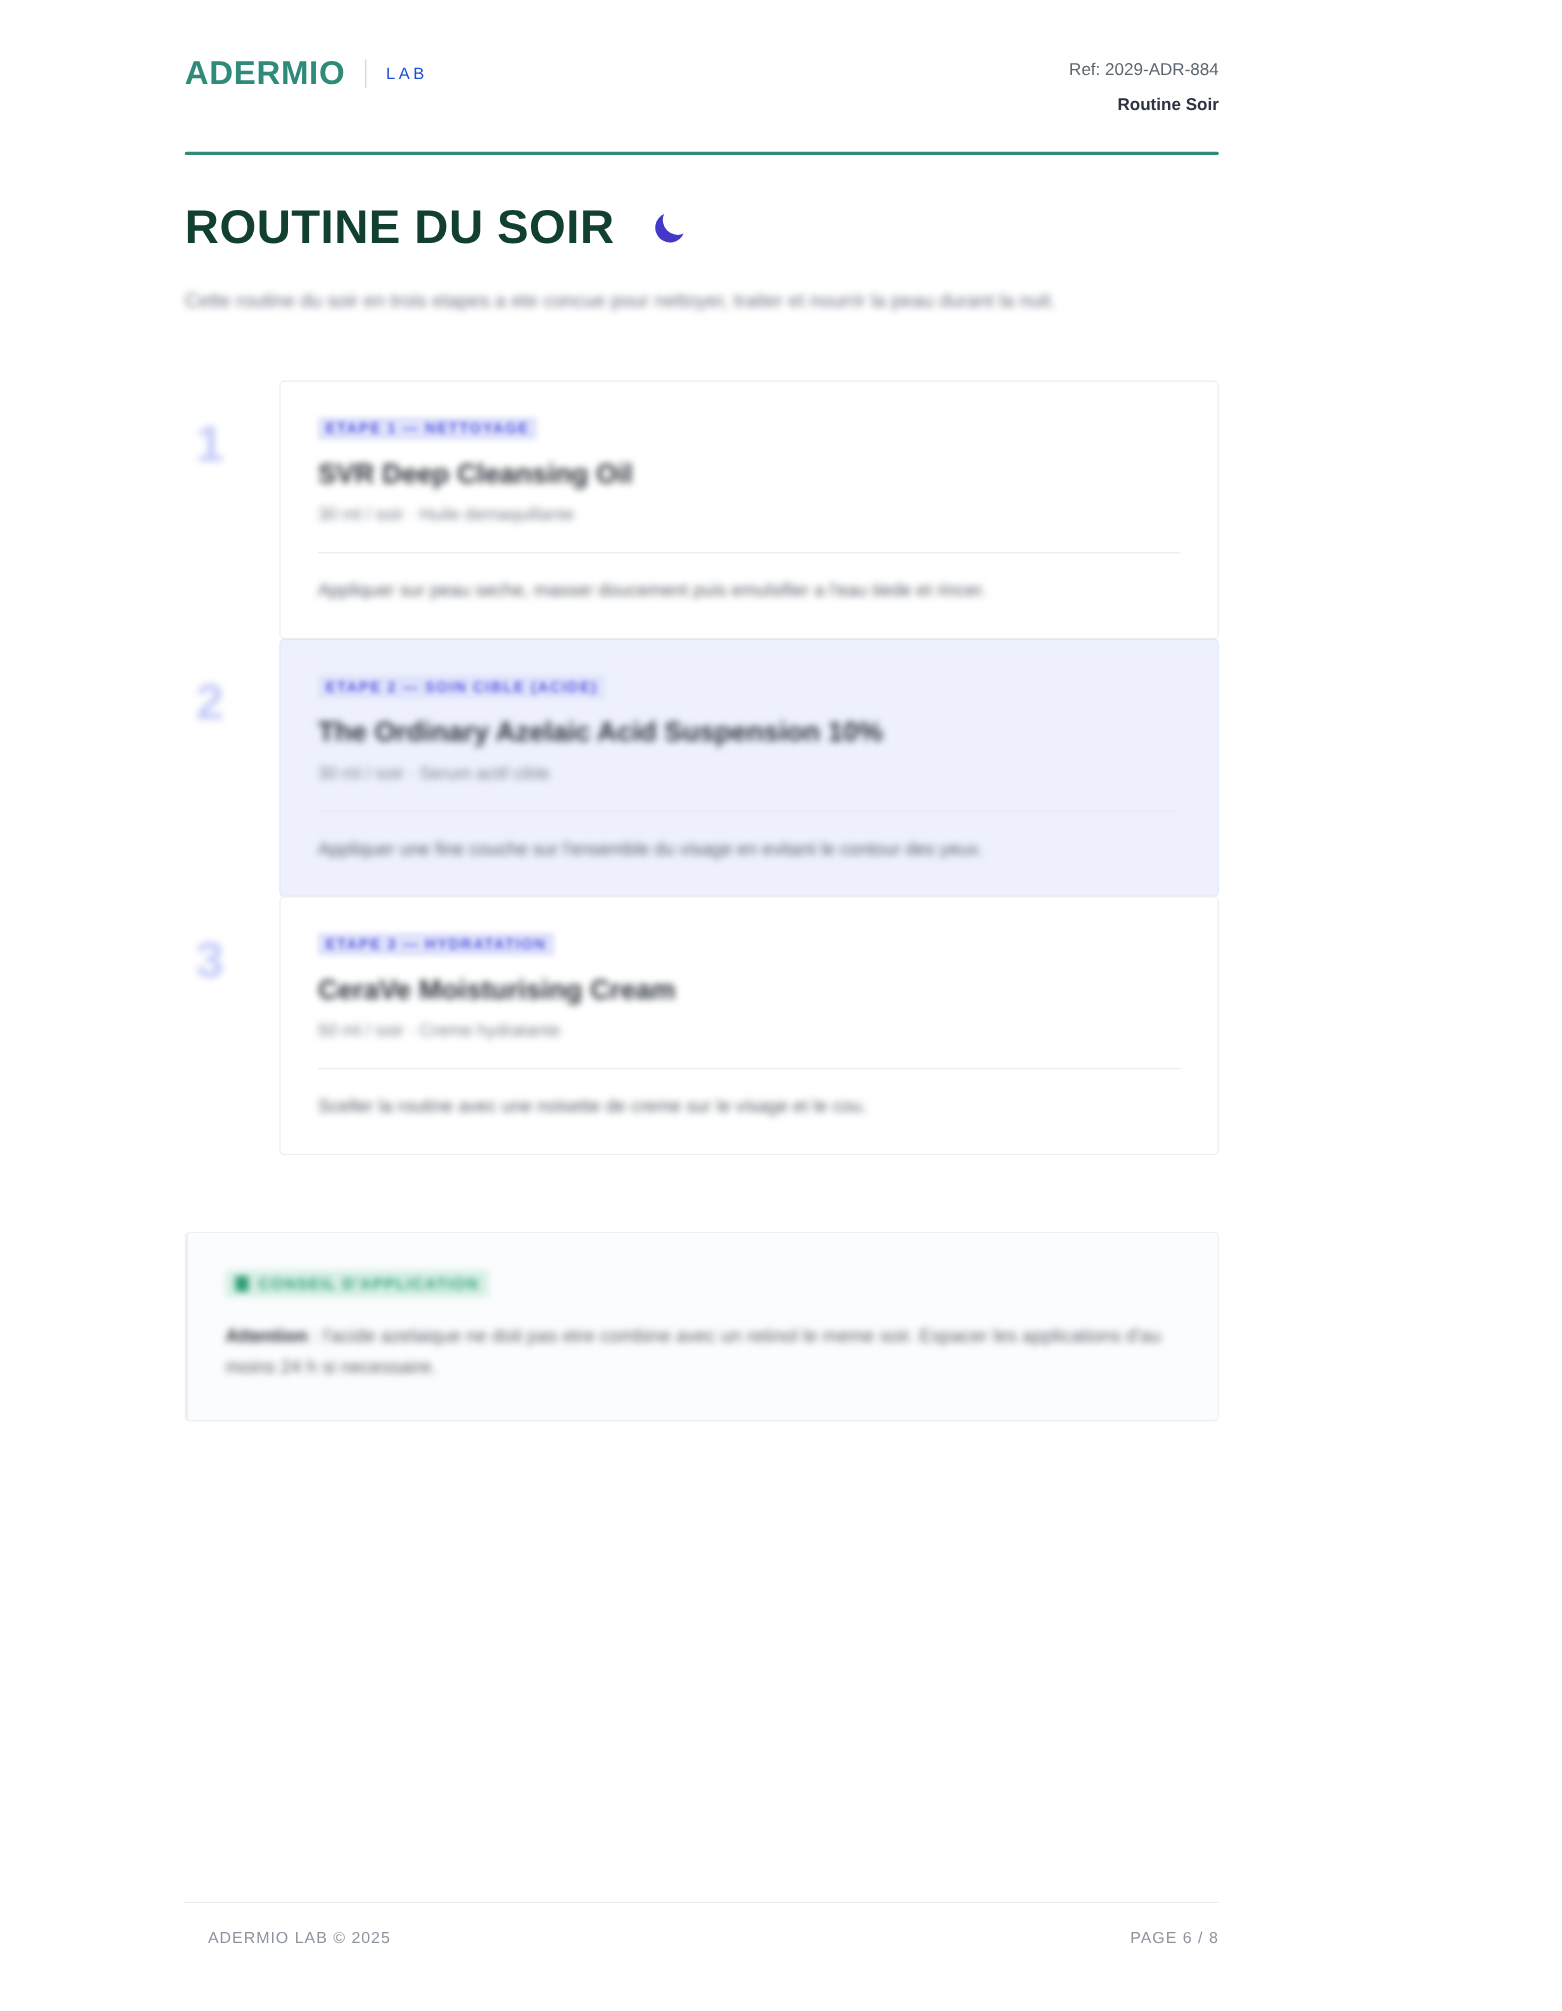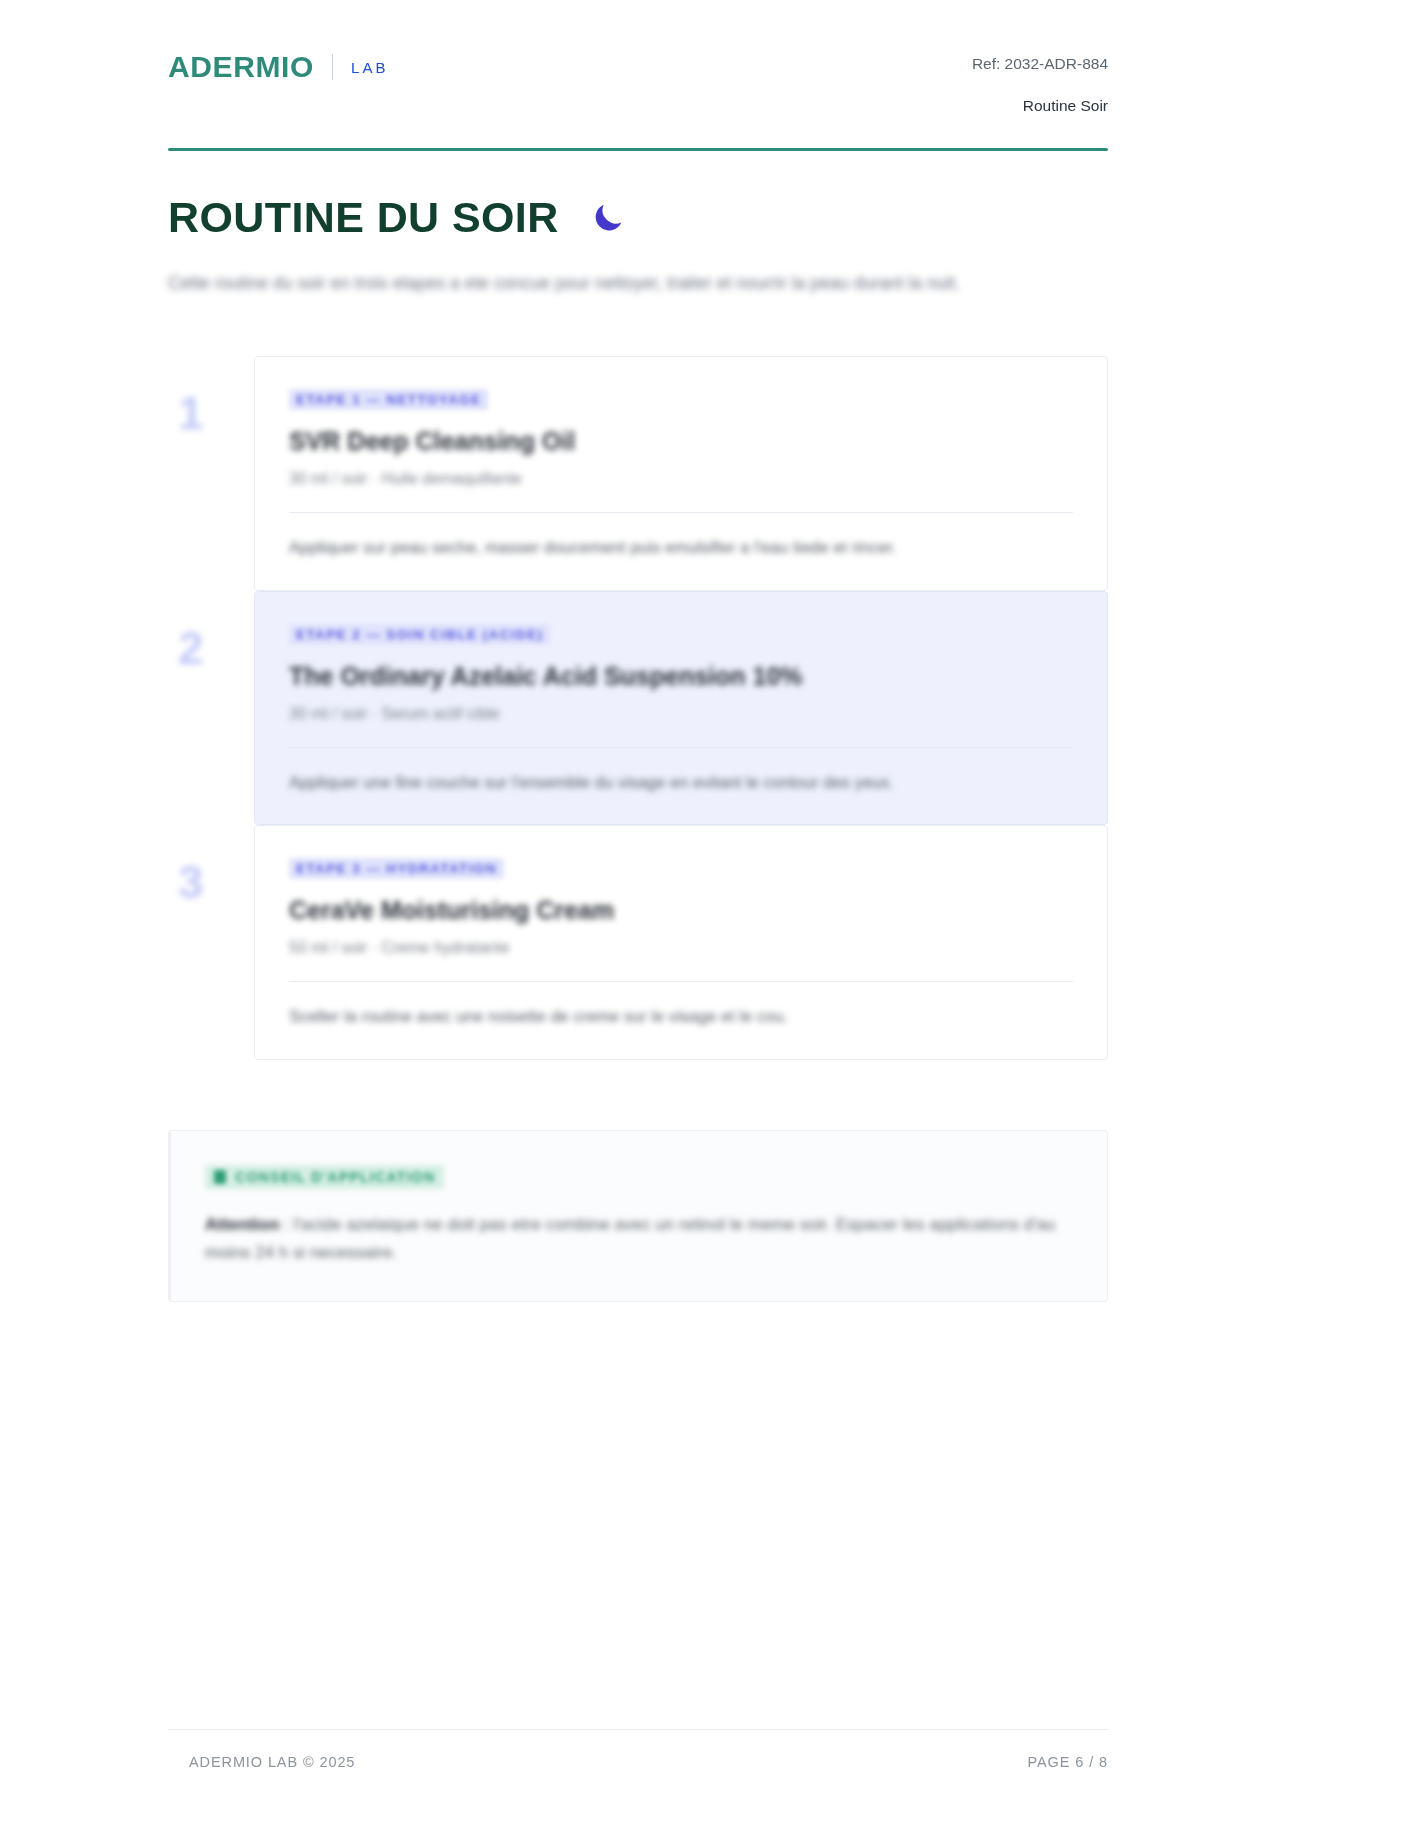--- a/index.html
+++ b/index.html
@@ -26,21 +26,21 @@
   .brand-name{
     font-size:30px;font-weight:700;letter-spacing:.6px;
     color:#2e8b7a;line-height:1;
   }
   .brand-sep{width:1px;height:26px;background:#c9d2d6;}
   .brand-sub{
     font-size:15px;letter-spacing:3.2px;color:#1d4ed8;font-weight:500;
   }
   .ref-block{text-align:right;line-height:1.5;}
   .ref-line{font-size:15.5px;color:#5b6670;}
-  .ref-title{font-size:15.5px;color:#2b3440;font-weight:400;margin-top:19px;}
+  .ref-title{font-size:15.5px;color:#2b3440;font-weight:700;margin-top:9px;}
   .header-rule{
     margin-top:30px;height:3px;background:#2e8b7a;border-radius:2px;
   }
 
   
   .title-row{
     display:flex;align-items:center;gap:30px;
     margin-top:44px;
   }
   .page-title{
@@ -167,21 +167,21 @@
 
 <div class="page">
 
   <div class="doc-header">
     <div class="brand">
       <span class="brand-name">ADERMIO</span>
       <span class="brand-sep"></span>
       <span class="brand-sub">LAB</span>
     </div>
     <div class="ref-block">
-      <div class="ref-line">Ref: 2032-ADR-884</div>
+      <div class="ref-line">Ref: 2029-ADR-884</div>
       <div class="ref-title">Routine Soir</div>
     </div>
   </div>
   <div class="header-rule"></div>
 
   <div class="title-row">
     <h1 class="page-title">ROUTINE DU SOIR</h1>
     <span class="moon-icon">
       <svg width="38" height="38" viewBox="0 0 24 24" aria-hidden="true">
         <path d="M20.5 15.4A8.5 8.5 0 0 1 9.3 4.2a8.5 8.5 0 1 0 11.2 11.2z" fill="#4338ca"></path>

